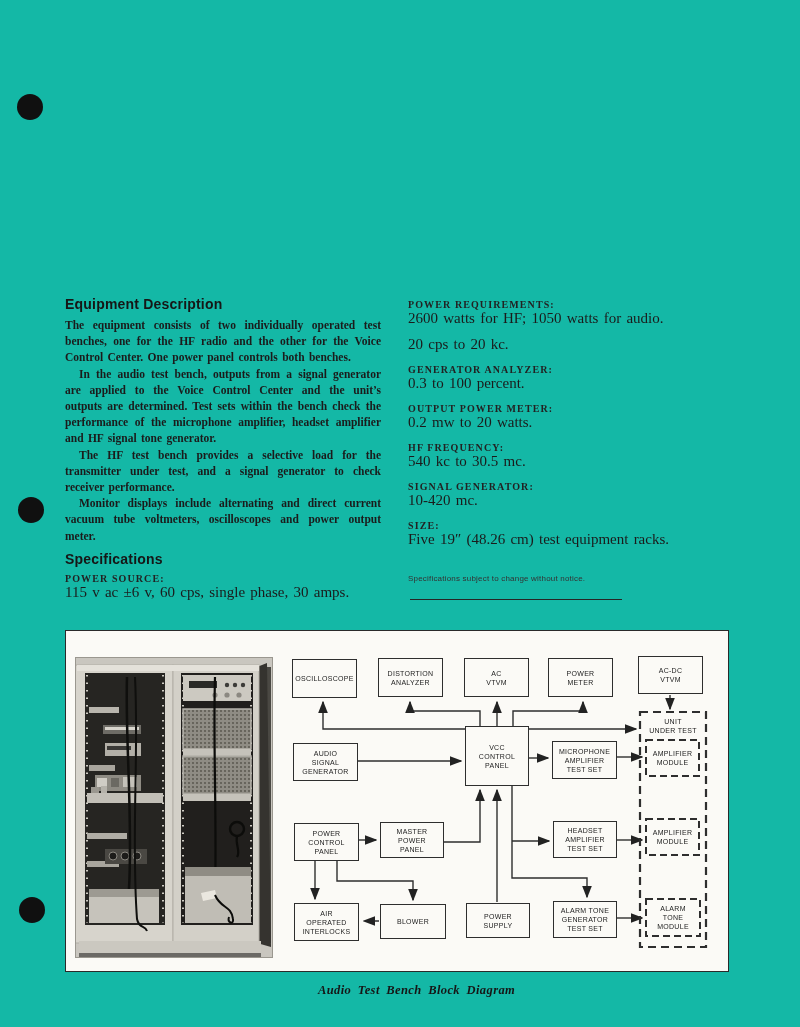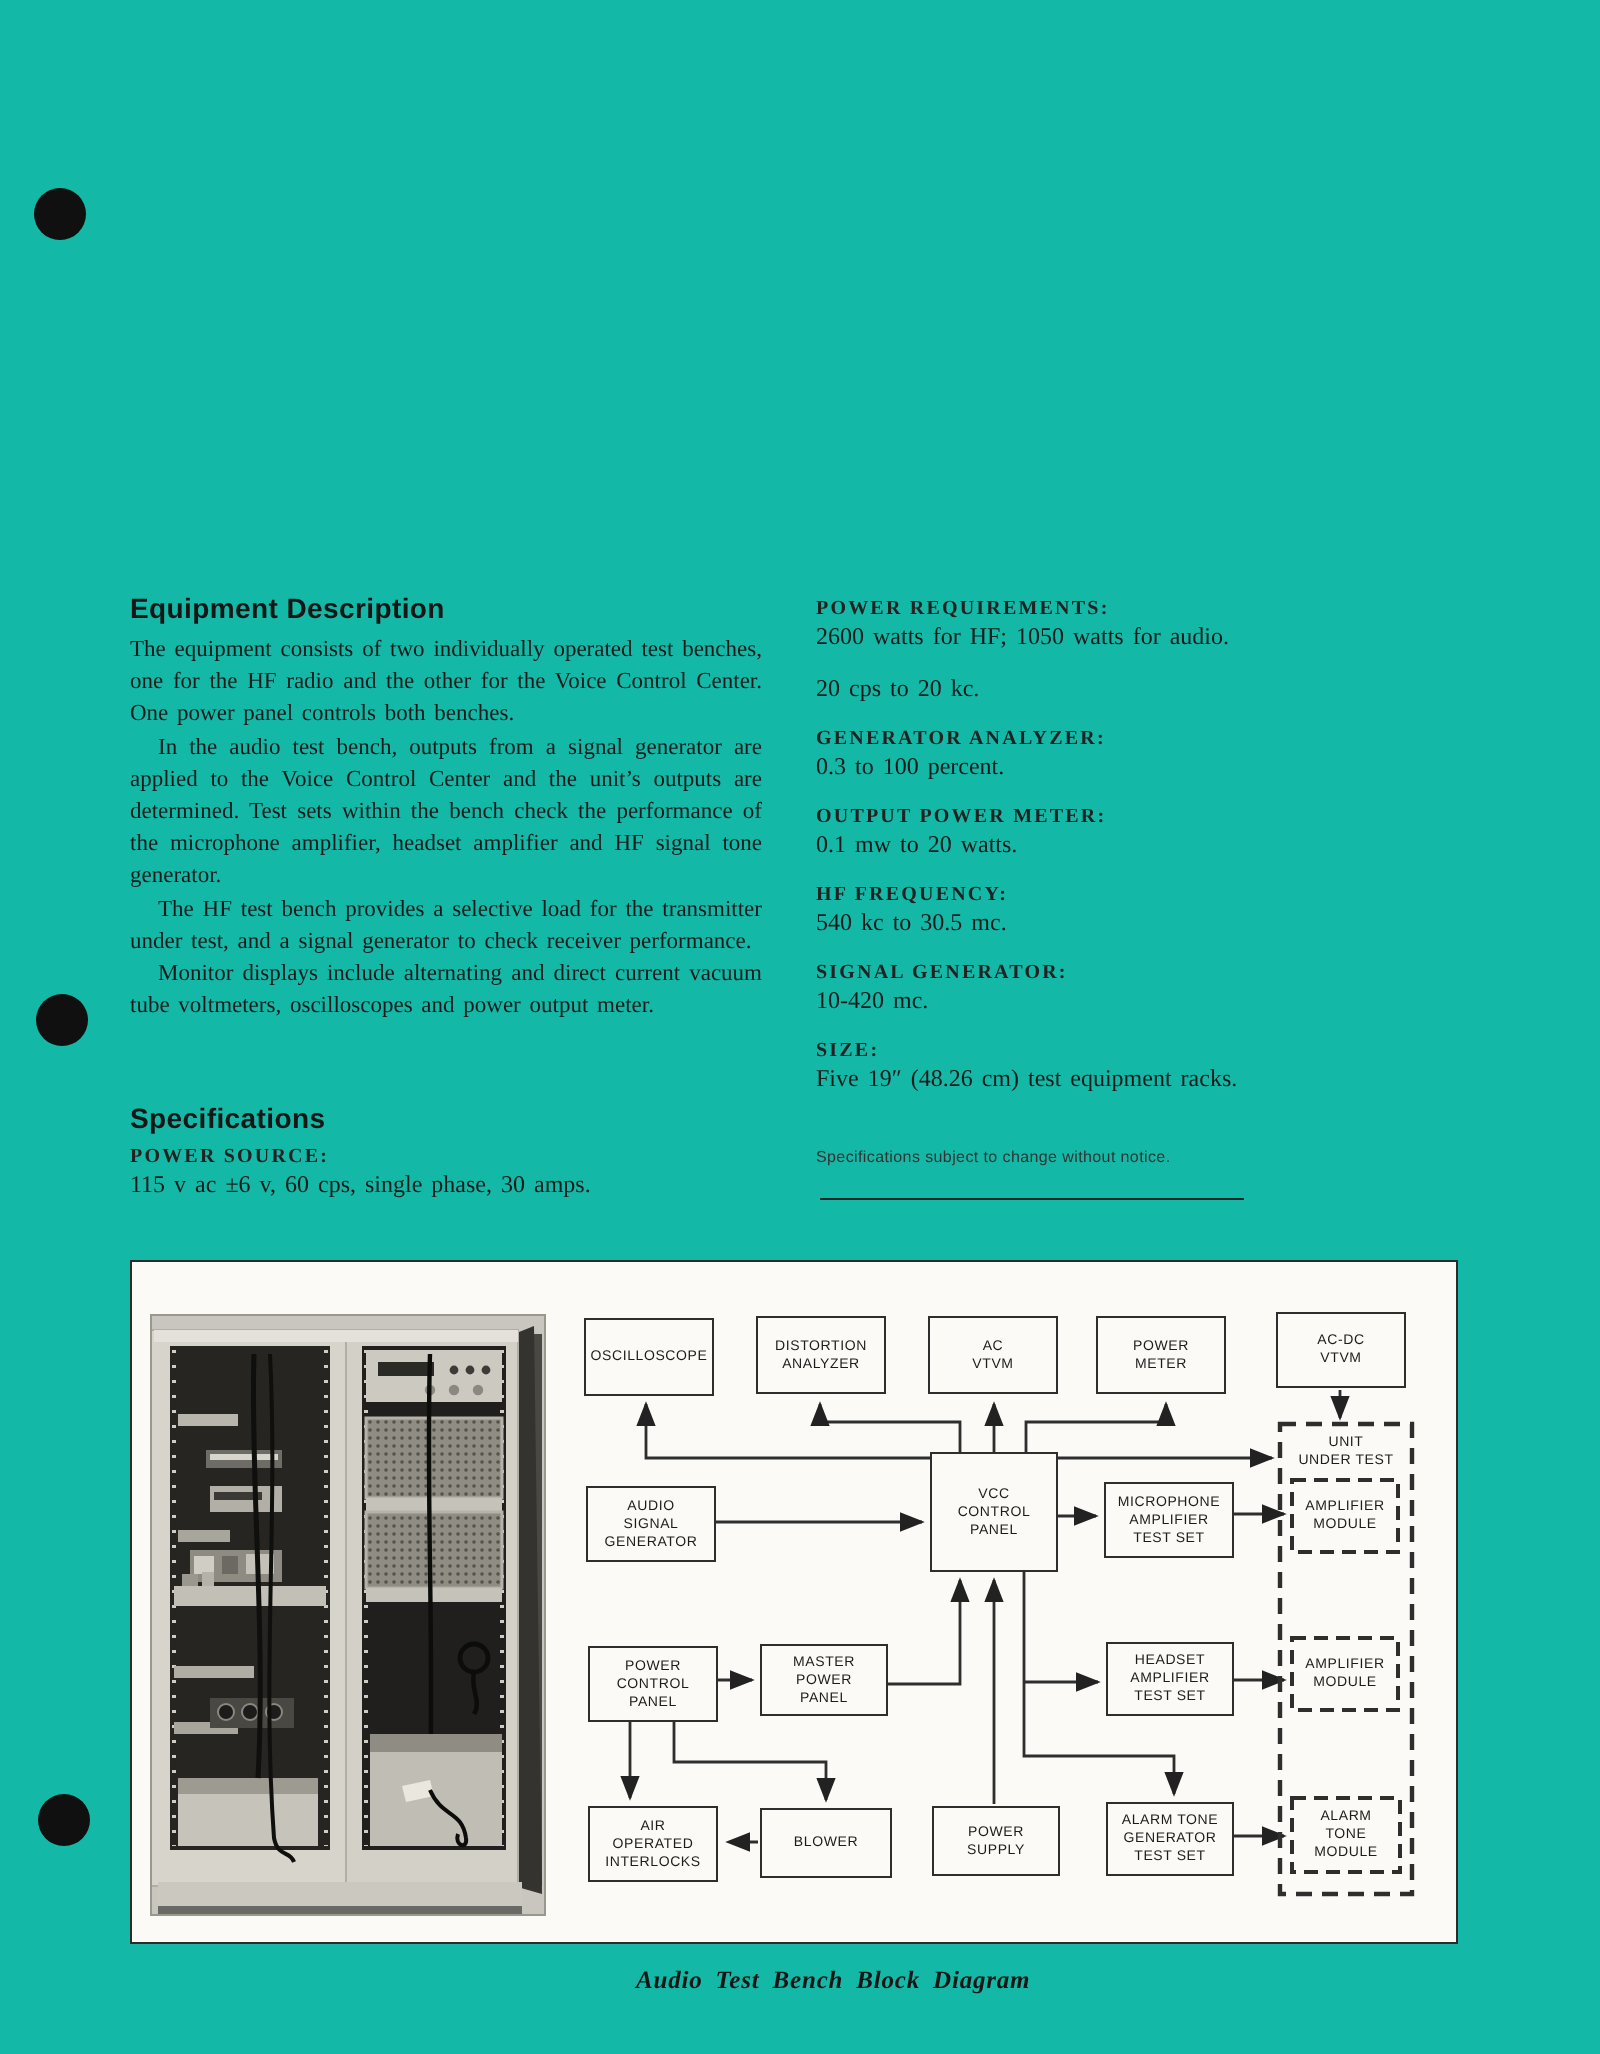--- a/index.html
+++ b/index.html
@@ -18,28 +18,28 @@
   .sec-title{
     position:absolute;font-family:"Liberation Sans",sans-serif;
     font-weight:bold;font-size:14px;letter-spacing:.2px;color:#161616;
   }
   .eq-title{left:65px;top:296px;}
   .spec-title{left:65px;top:551px;}
   .body-col{
     position:absolute;left:65px;top:317px;width:316px;
     font-size:11.5px;line-height:16.2px;text-align:justify;word-spacing:1.5px;
   }
-  .body-col p{margin:0;}
+  .body-col p{margin:0;font-weight:bold;}
   .body-col p.ind{text-indent:14px;}
 
   .spec-item .lbl{
     display:block;font-size:10px;letter-spacing:1.1px;color:#222;
     font-weight:bold;line-height:13px;
   }
-  .spec-item .val{display:block;font-size:12px;line-height:15px;word-spacing:1.5px;}
+  .spec-item .val{display:block;font-size:15px;line-height:15px;word-spacing:1.5px;}
   .left-spec{position:absolute;left:65px;top:572px;width:320px;}
   .right-col{position:absolute;left:408px;top:298px;width:280px;}
   .right-col .spec-item{margin-bottom:11px;}
   .fine-print{
     position:absolute;left:408px;top:574px;
     font-family:"Liberation Sans",sans-serif;font-size:8px;color:#333;letter-spacing:.2px;
   }
   .spec-rule{position:absolute;left:410px;top:599px;width:212px;height:0;border-top:1.6px solid #262626;}
 
   
@@ -125,21 +125,21 @@
     </div>
     <div class="spec-item">
       <span class="val">20 cps to 20 kc.</span>
     </div>
     <div class="spec-item">
       <span class="lbl">GENERATOR ANALYZER:</span>
       <span class="val">0.3 to 100 percent.</span>
     </div>
     <div class="spec-item">
       <span class="lbl">OUTPUT POWER METER:</span>
-      <span class="val">0.1 mw to 20 watts.</span>
+      <span class="val">0.2 mw to 20 watts.</span>
     </div>
     <div class="spec-item">
       <span class="lbl">HF FREQUENCY:</span>
       <span class="val">540 kc to 30.5 mc.</span>
     </div>
     <div class="spec-item">
       <span class="lbl">SIGNAL GENERATOR:</span>
       <span class="val">10-420 mc.</span>
     </div>
     <div class="spec-item">

